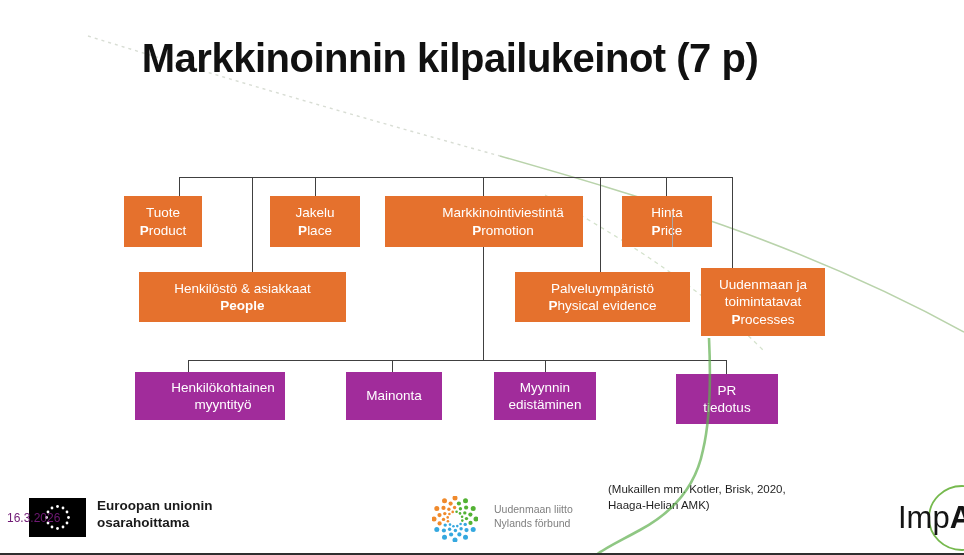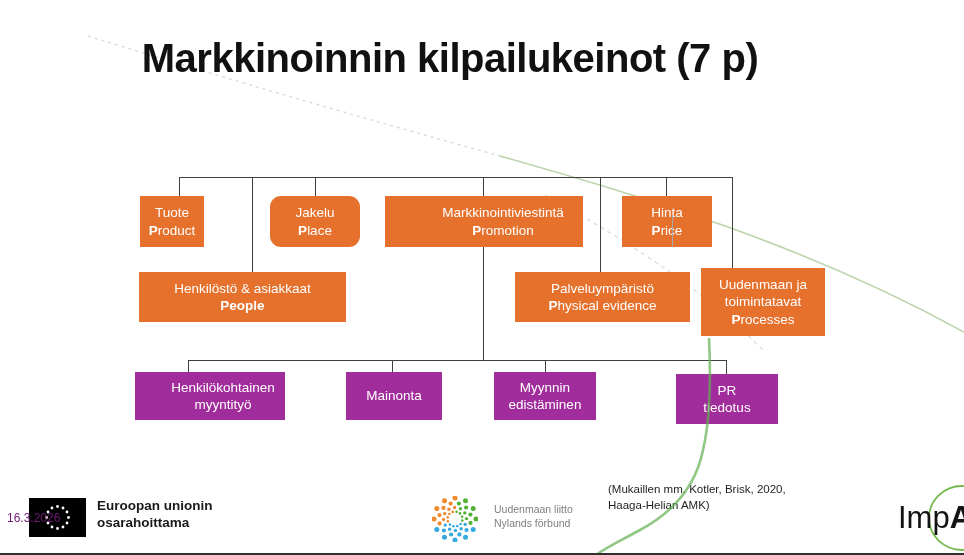--- a/index.html
+++ b/index.html
@@ -64,25 +64,25 @@
 <div class="vline" style="left:600px;top:177px;height:96px;"></div>
 <div class="vline" style="left:732px;top:177px;height:93px;"></div>
 <div class="vline" style="left:483px;top:246px;height:114px;"></div>
 <div class="hline" style="left:188px;top:360px;width:539px;"></div>
 <div class="vline" style="left:188px;top:360px;height:12px;"></div>
 <div class="vline" style="left:392px;top:360px;height:12px;"></div>
 <div class="vline" style="left:545px;top:360px;height:12px;"></div>
 <div class="vline" style="left:726px;top:360px;height:14px;"></div>
 <div class="vline artifact" style="left:672px;top:215px;height:32px;"></div>
 
-<div class="box orange" style="left:140px;top:196px;width:64px;height:51px;">
+<div class="box orange" style="left:124px;top:196px;width:78px;height:51px;">
   <div class="fi">Tuote</div>
   <div class="en"><b>P</b><span>roduct</span></div>
 </div>
-<div class="box orange" style="left:270px;top:196px;width:90px;height:51px;border-radius:11px;">
+<div class="box orange" style="left:270px;top:196px;width:90px;height:51px;">
   <div class="fi">Jakelu</div>
   <div class="en"><b>P</b><span>lace</span></div>
 </div>
 <div class="box orange" style="left:385px;top:196px;width:198px;height:51px;padding-left:40px;">
   <div class="fi">Markkinointiviestintä</div>
   <div class="en"><b>P</b><span>romotion</span></div>
 </div>
 <div class="box orange" style="left:622px;top:196px;width:90px;height:51px;">
   <div class="fi">Hinta</div>
   <div class="en"><b>P</b><span>rice</span></div>

